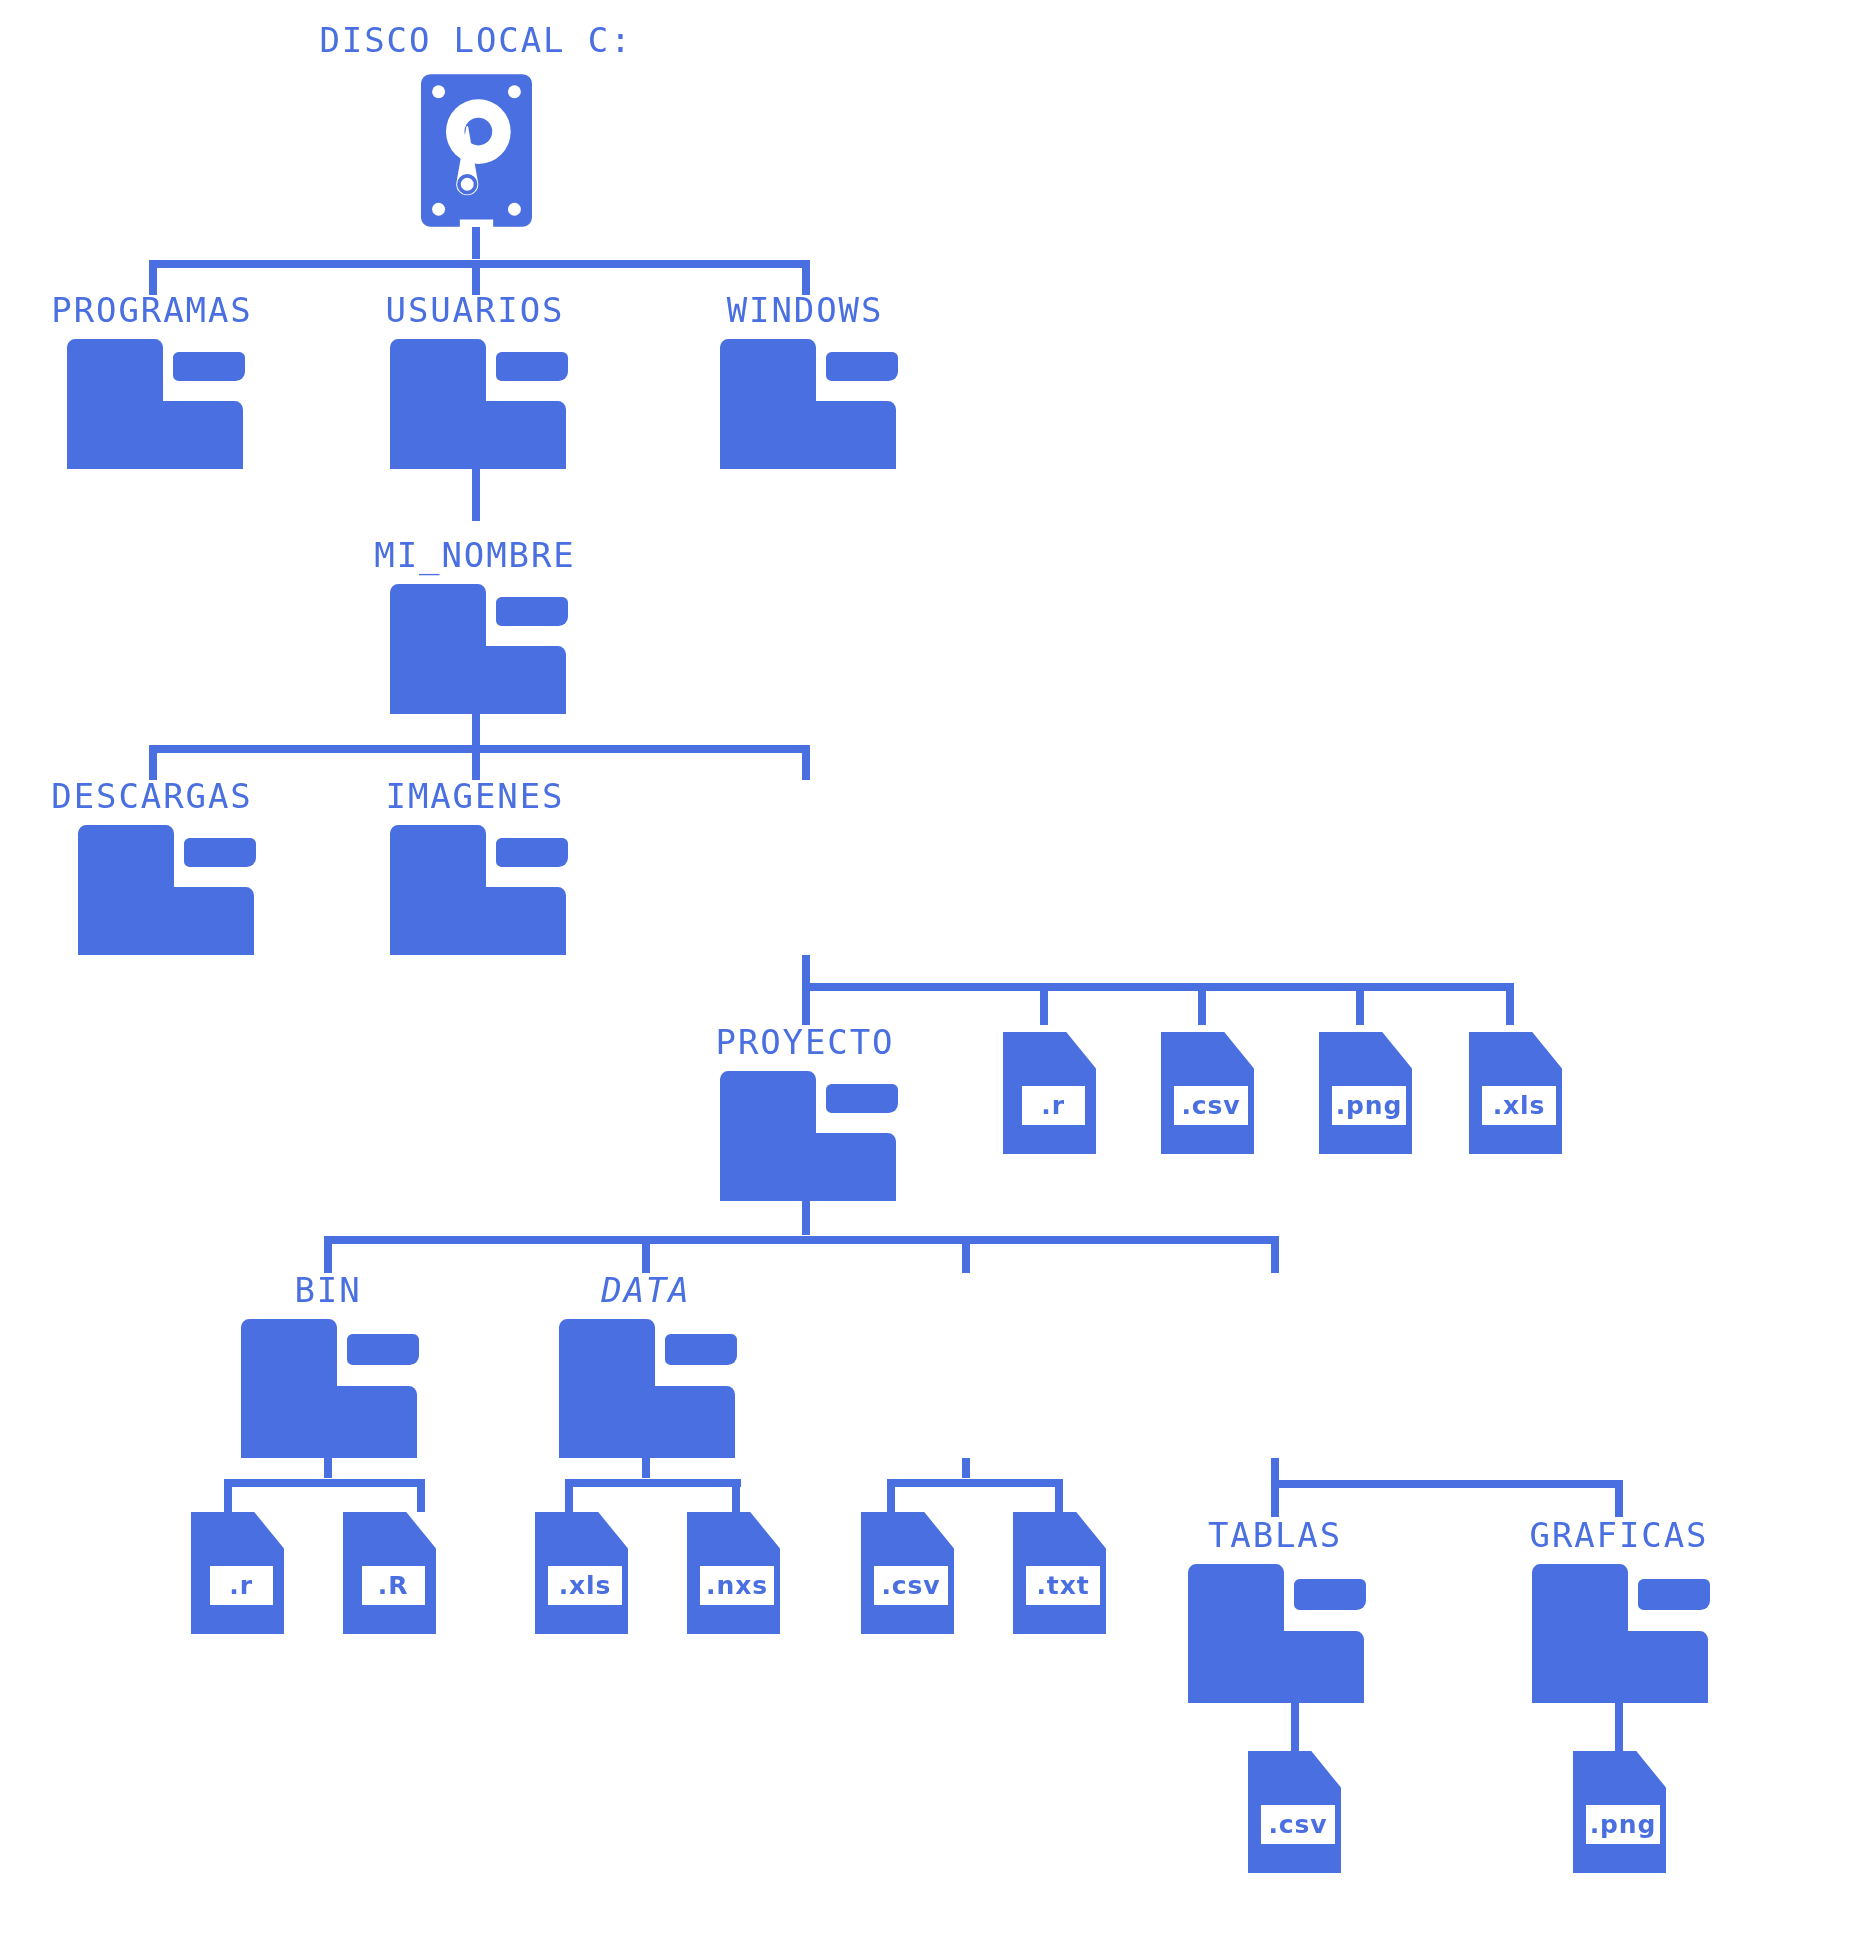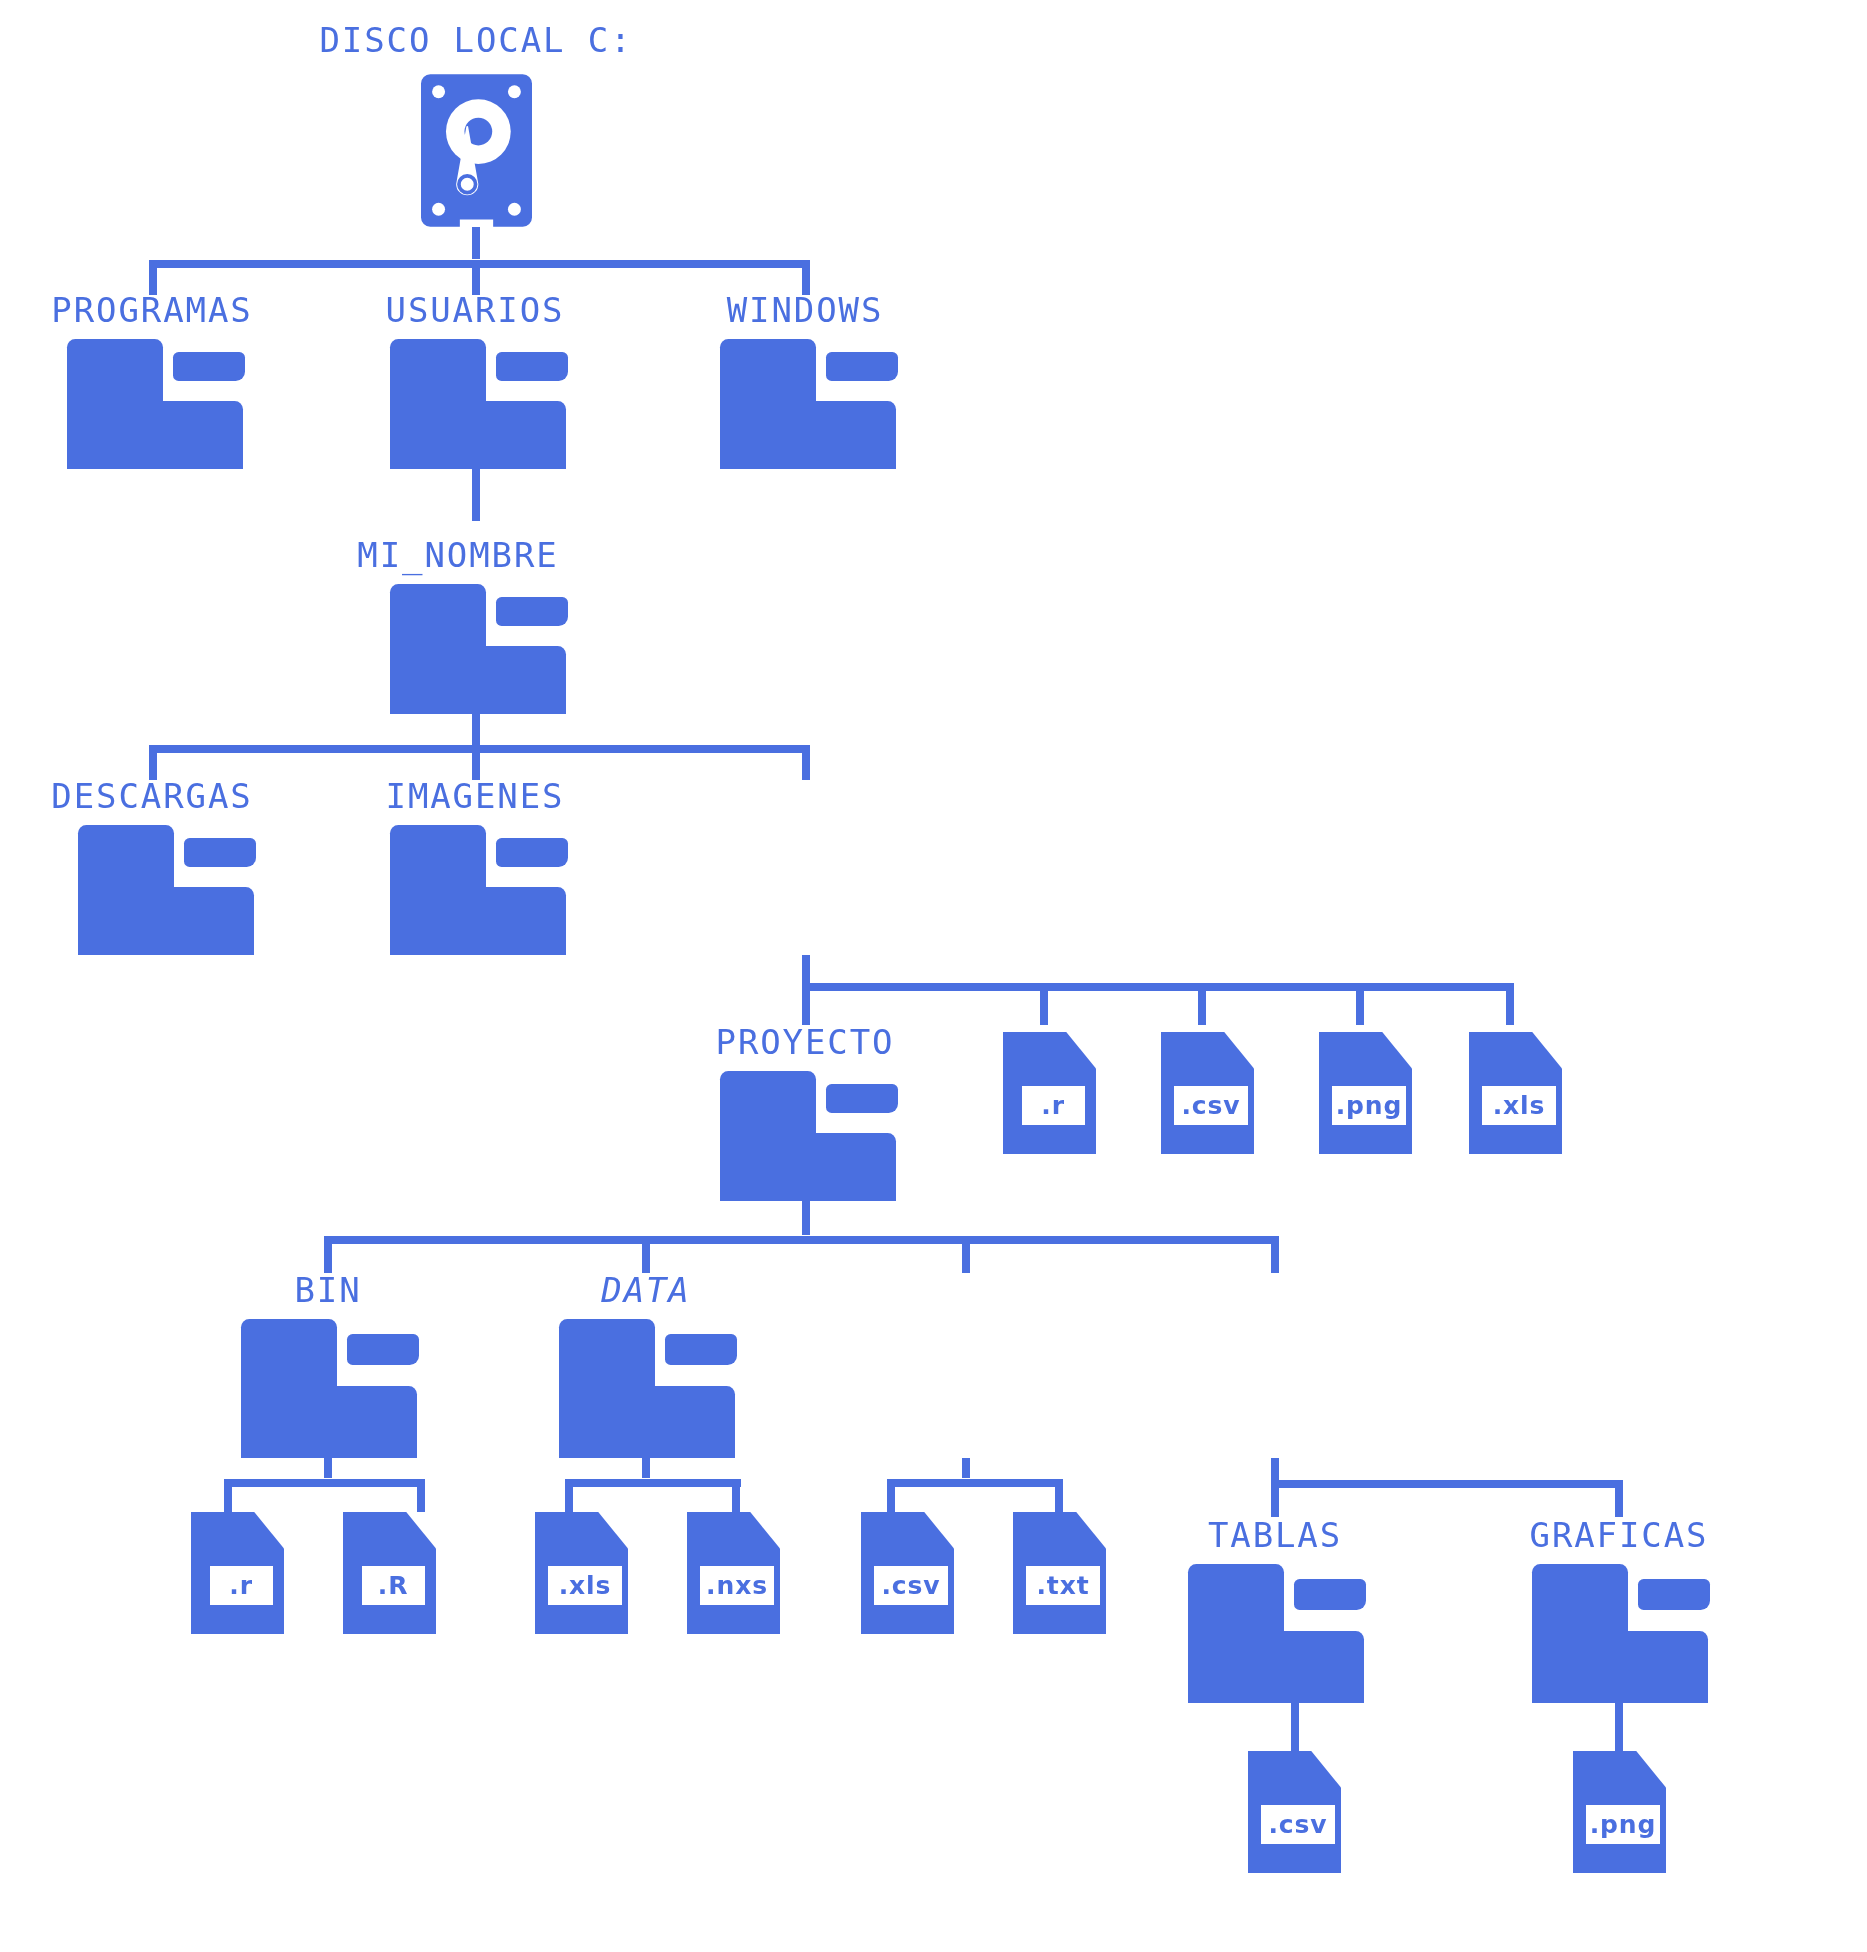--- a/index.html
+++ b/index.html
@@ -121,21 +121,21 @@
     <div class="folder" style="left:26px;top:46px;width:176px;height:130px;">
       <div class="f-body" style="width:96px;height:70px;"></div>
       <div class="f-tab" style="left:106px;top:13px;width:72px;height:29px;border-radius:5.6px 5.6px 9.3px 5.6px;"></div>
       <div class="f-bottom" style="top:62px;width:176px;height:68px;"></div>
     </div>
   </div>
 
   <div class="ln vline" style="left:464px;top:469px;width:8.3px;height:52px;"></div>
 
   <div class="node" style="left:356px;top:538px;width:227px;height:176px;">
-    <div class="label" style="left:94px;text-align:center;">MI_NOMBRE</div>
+    <div class="label" style="left:111px;text-align:center;">MI_NOMBRE</div>
     <div class="folder" style="left:26px;top:46px;width:176px;height:130px;">
       <div class="f-body" style="width:96px;height:70px;"></div>
       <div class="f-tab" style="left:106px;top:13px;width:72px;height:29px;border-radius:5.6px 5.6px 9.3px 5.6px;"></div>
       <div class="f-bottom" style="top:62px;width:176px;height:68px;"></div>
     </div>
   </div>
 
   <div class="ln vline" style="left:464px;top:714px;width:8.3px;height:31px;"></div>
   <div class="ln hline" style="left:141px;top:745px;width:661px;height:8.3px;"></div>
   <div class="ln vline" style="left:141px;top:745px;width:8.3px;height:35px;"></div>

